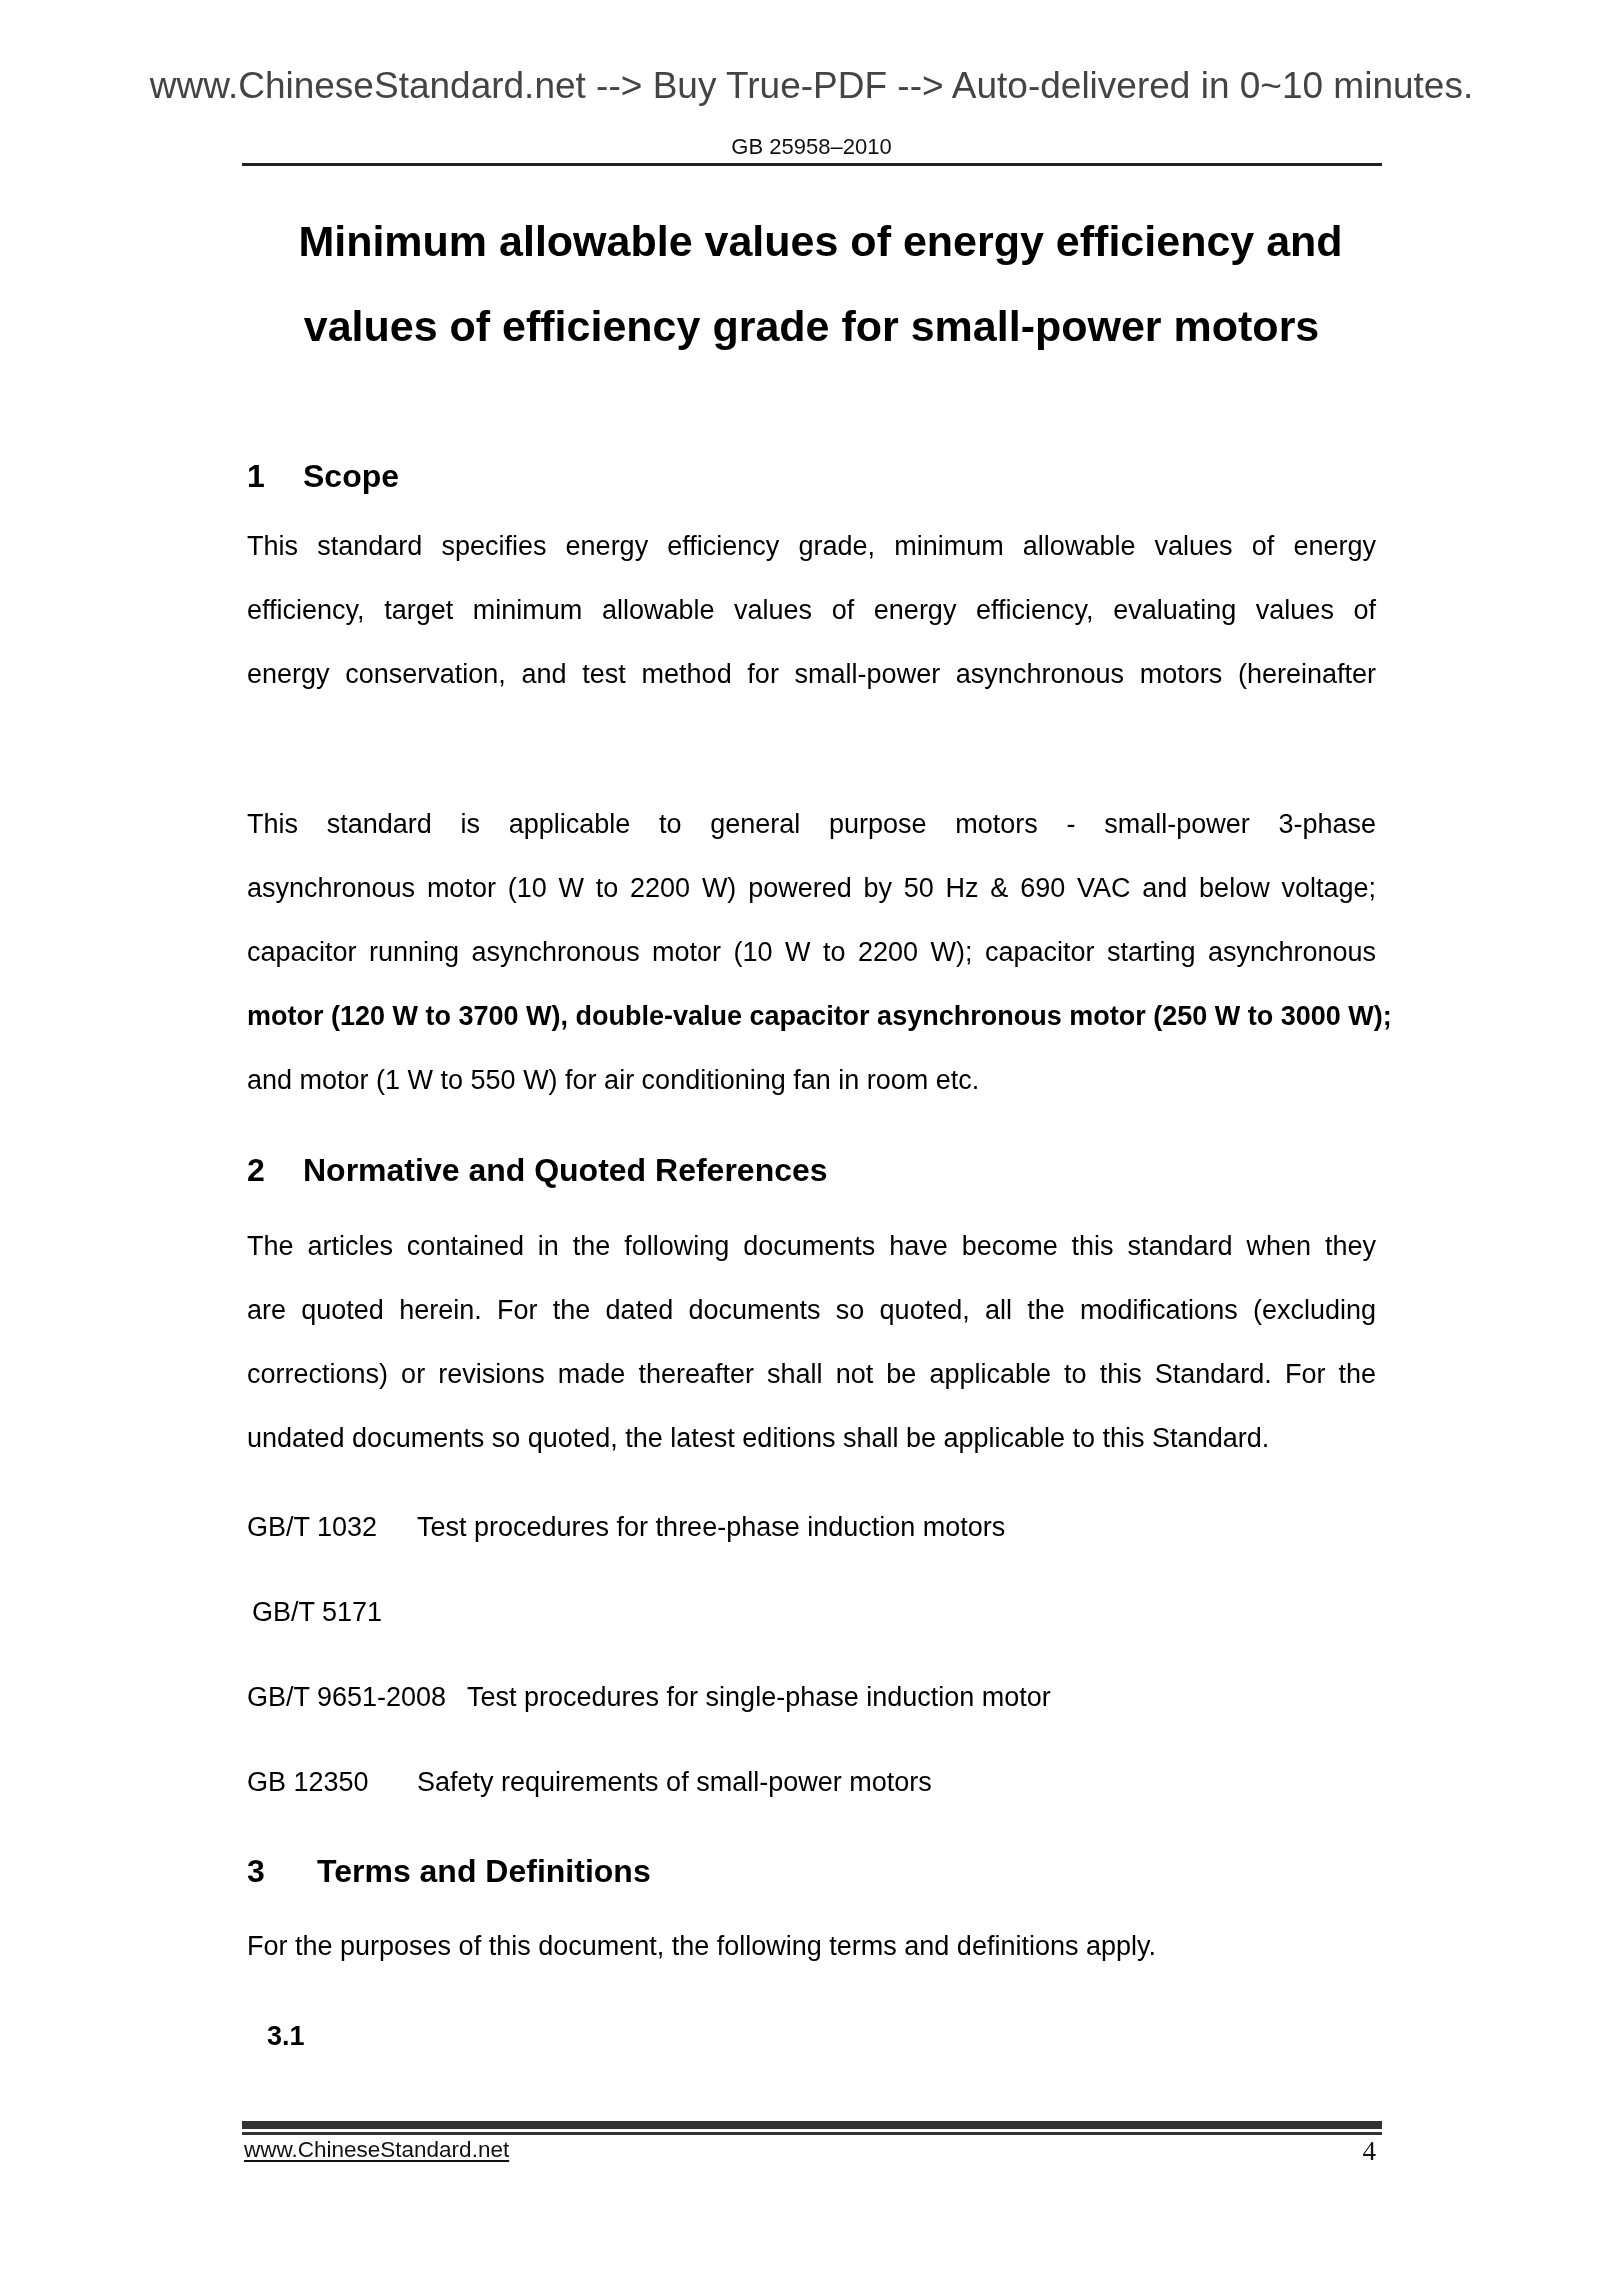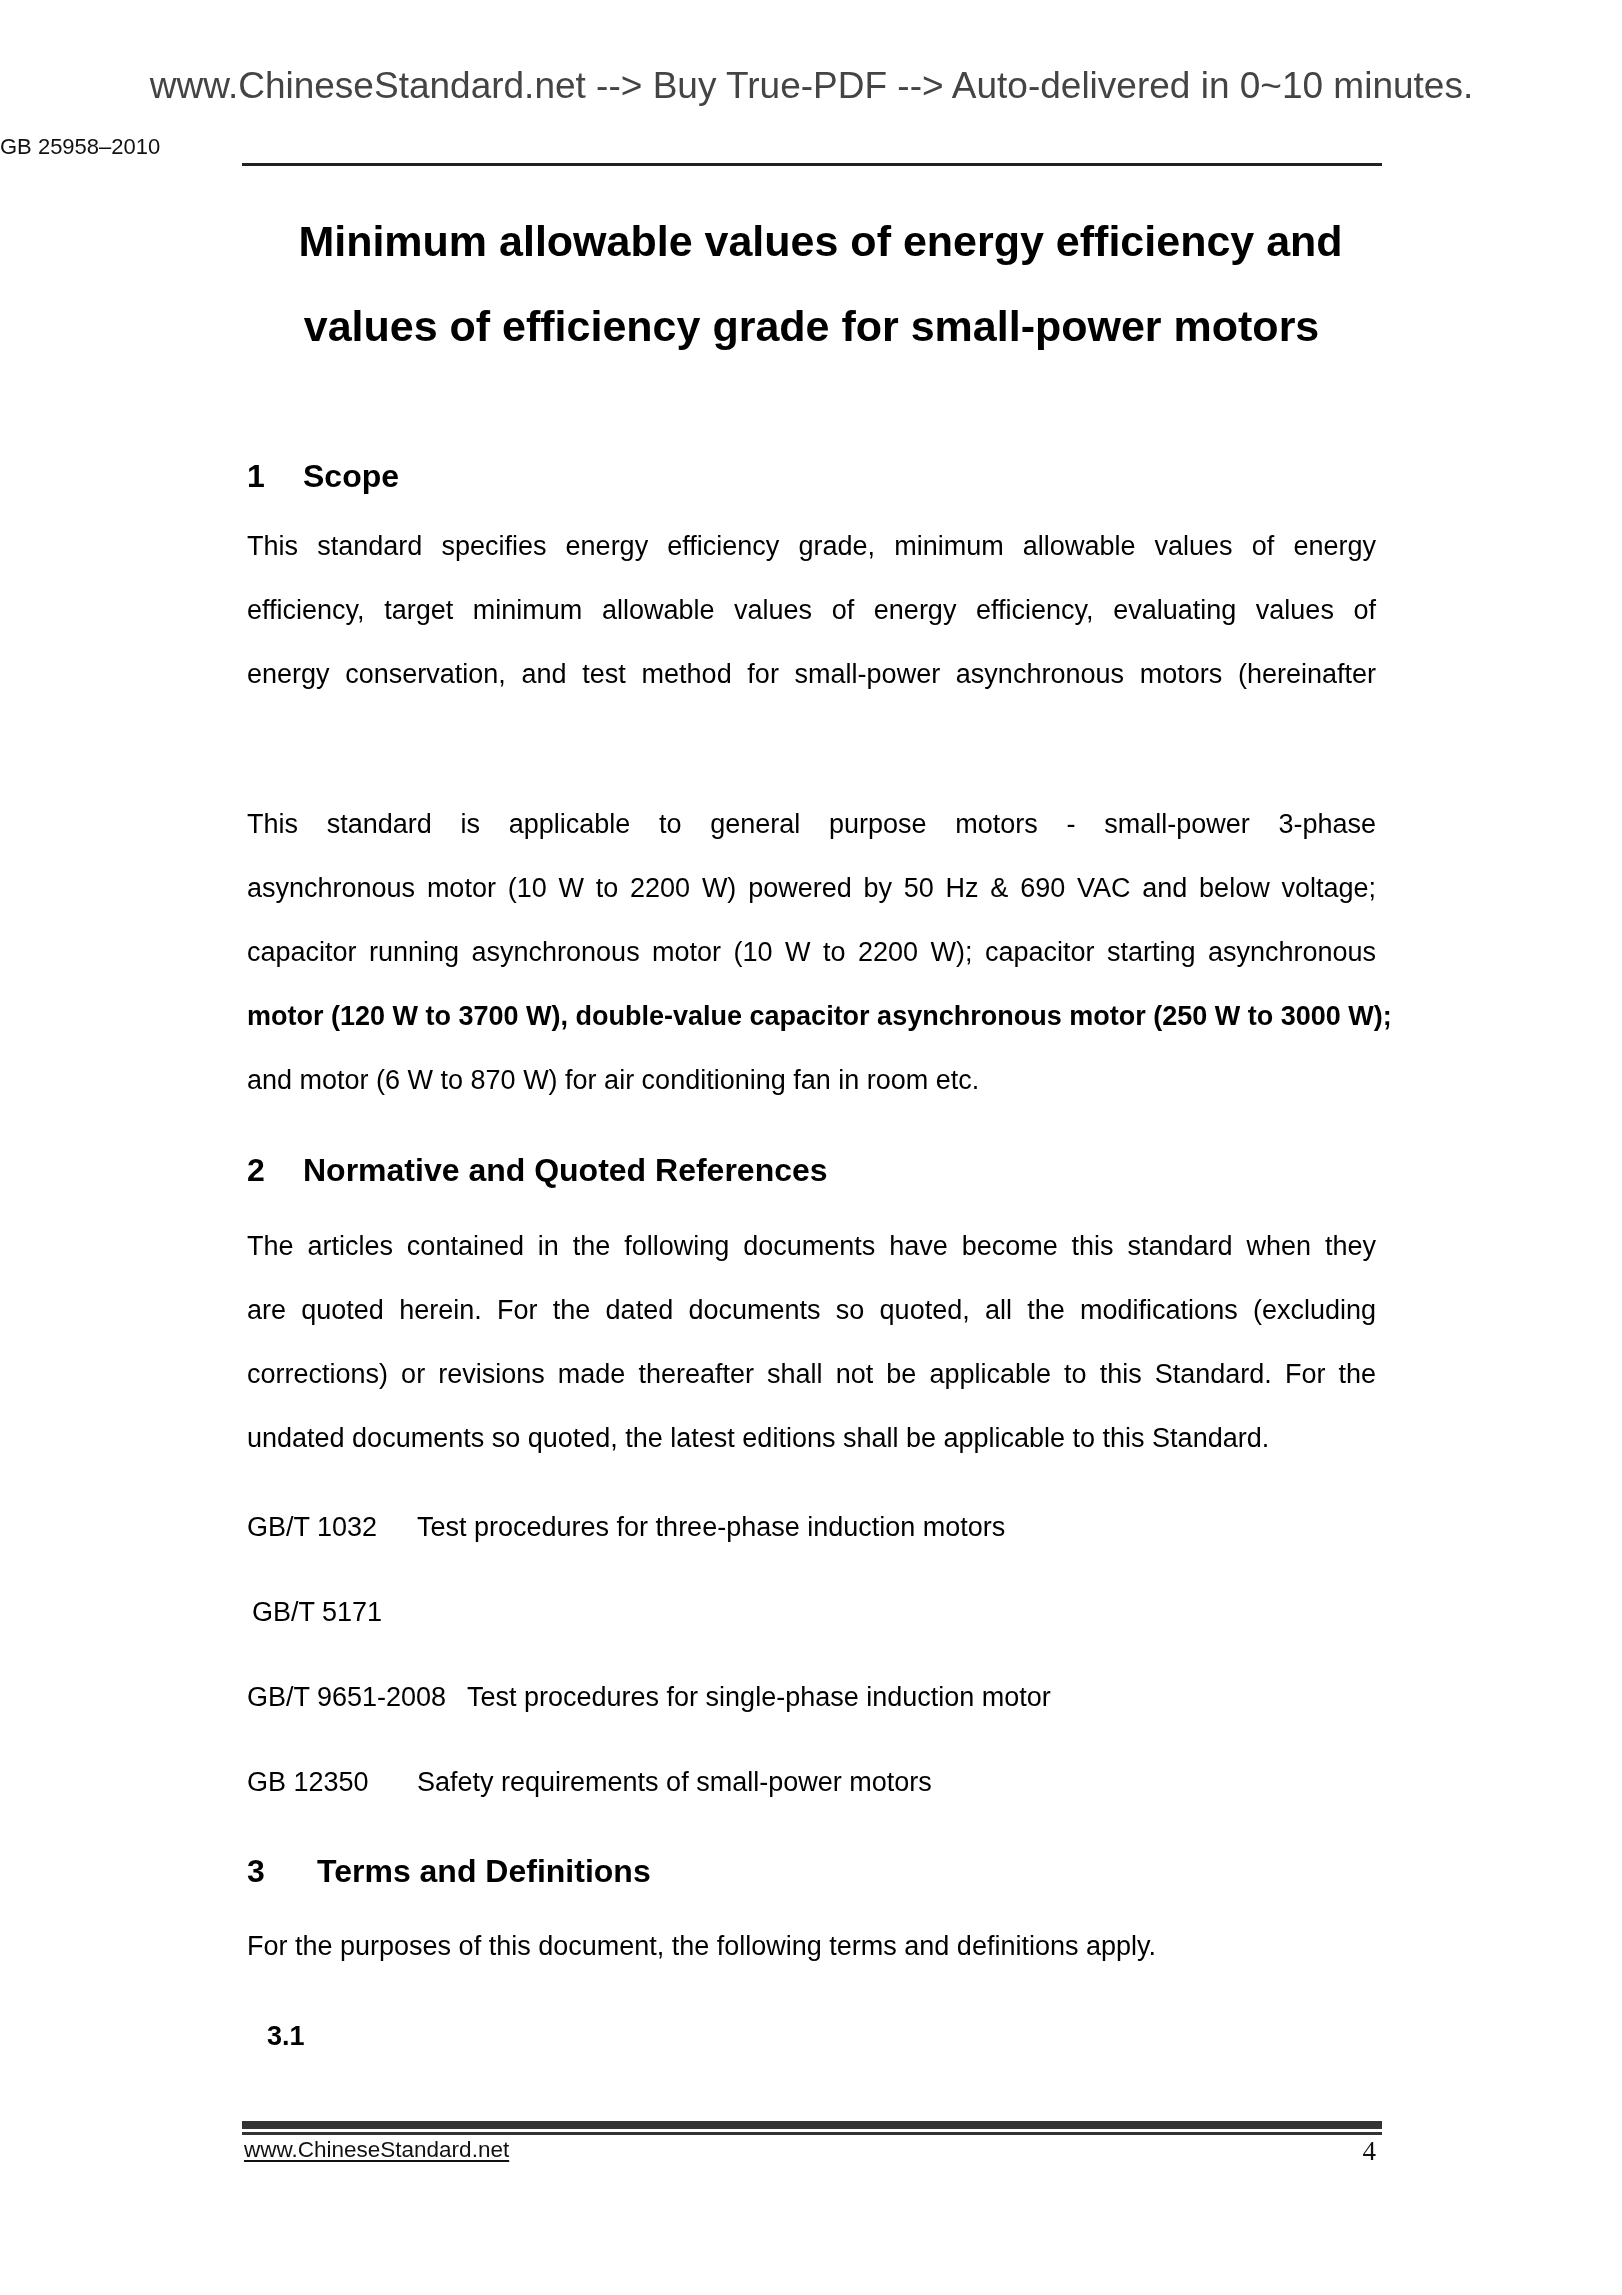--- a/index.html
+++ b/index.html
@@ -22,21 +22,21 @@
       left: 0; width: 1623px; top: 62px;
       text-align: center;
       font-size: 37px;
       color: #444444;
       line-height: 47px;
     }
 
     
     .std-code {
       left: 0; width: 1623px; top: 133px;
-      text-align: left;
+      text-align: center;
       font-size: 22px;
       line-height: 27px;
       color: #111;
     }
     .header-rule {
       left: 242px; width: 1140px; top: 163px; height: 2.5px;
       background: #222;
     }
 
     
@@ -137,21 +137,21 @@
   <span class="ln">This standard specifies energy efficiency grade, minimum allowable values of energy</span>
   <span class="ln">efficiency, target minimum allowable values of energy efficiency, evaluating values of</span>
   <span class="ln">energy conservation, and test method for small-power asynchronous motors (hereinafter</span>
 </div>
 
 <div class="abs col para" style="top:792px;">
   <span class="ln">This standard is applicable to general purpose motors - small-power 3-phase</span>
   <span class="ln">asynchronous motor (10 W to 2200 W) powered by 50 Hz &amp; 690 VAC and below voltage;</span>
   <span class="ln">capacitor running asynchronous motor (10 W to 2200 W); capacitor starting asynchronous</span>
   <span class="ln" style="width:1136px;font-weight:bold;">motor (120 W to 3700 W), double-value capacitor asynchronous motor (250 W to 3000 W);</span>
-  <span class="ln last">and motor (6 W to 870 W) for air conditioning fan in room etc.</span>
+  <span class="ln last">and motor (1 W to 550 W) for air conditioning fan in room etc.</span>
 </div>
 
 <div class="abs heading" style="left:247px; top:1151px;">
   <span class="num" style="width:56px;">2</span><span>Normative and Quoted References</span>
 </div>
 
 <div class="abs col para" style="top:1214px;">
   <span class="ln">The articles contained in the following documents have become this standard when they</span>
   <span class="ln">are quoted herein. For the dated documents so quoted, all the modifications (excluding</span>
   <span class="ln">corrections) or revisions made thereafter shall not be applicable to this Standard. For the</span>

